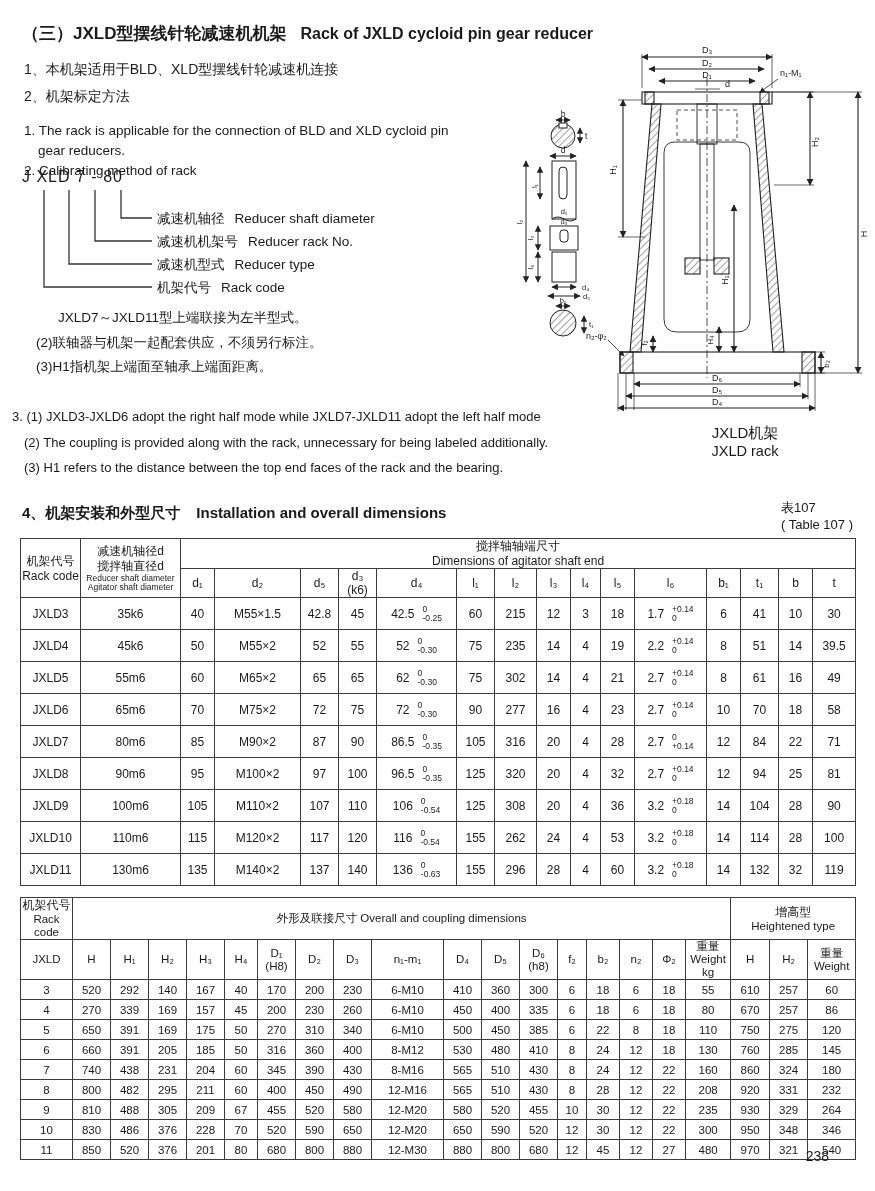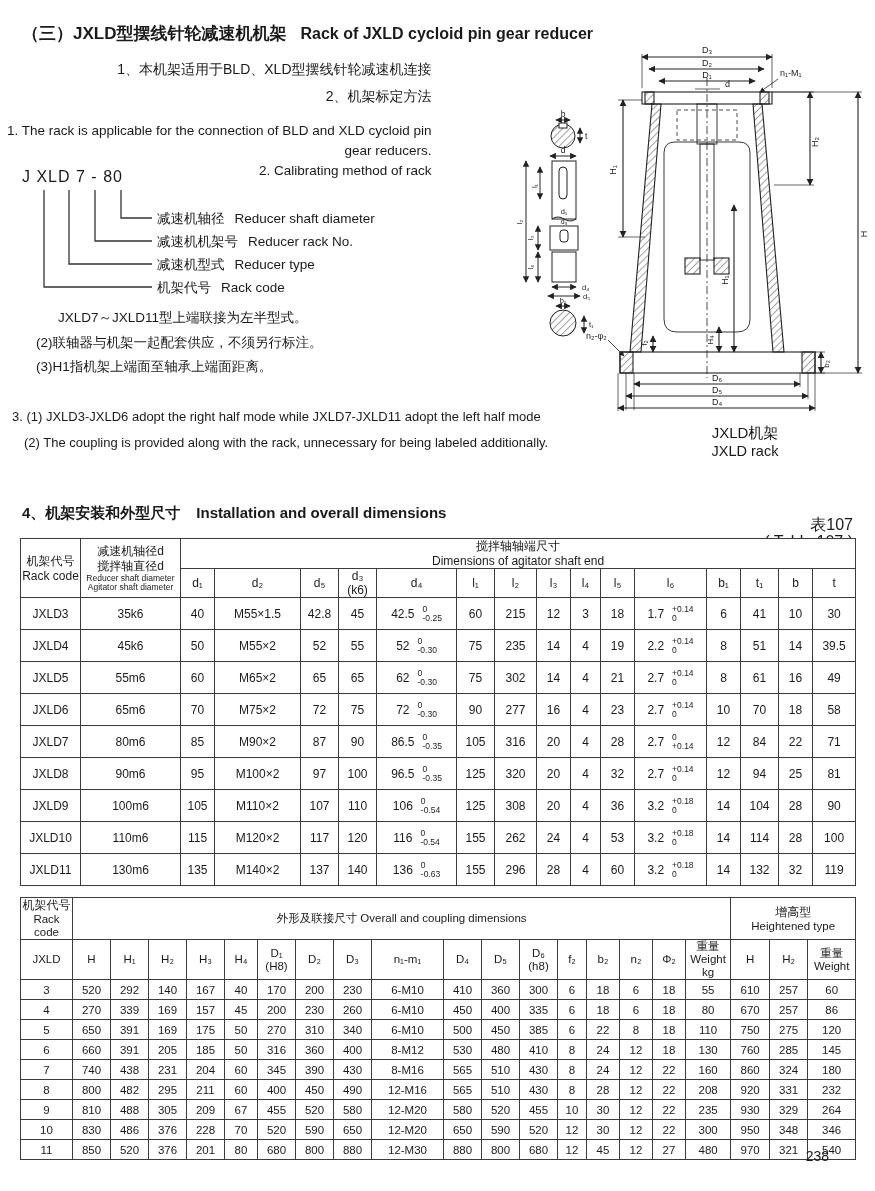--- a/index.html
+++ b/index.html
@@ -3,21 +3,21 @@
 <meta charset="utf-8">
 <style>
   html,body{margin:0;padding:0;background:#fff;}
   body{width:875px;height:1191px;position:relative;overflow:hidden;
        font-family:"Liberation Sans","DejaVu Sans",sans-serif;color:#1a1a1a;}
   .abs{position:absolute;}
   
   .title{top:22px;left:22px;font-weight:bold;font-size:17px;white-space:nowrap;}
   .title .en{font-size:16px;margin-left:14px;}
   
-  .intro{top:56px;left:7px;text-align:right;}
+  .intro{top:56px;left:24px;}
   .intro .zh{font-size:14px;line-height:27px;}
   .intro .en{font-size:13.5px;line-height:20px;margin-top:11px;}
   .intro .en .cont{padding-left:14px;}
   
   .desig{top:168px;left:22px;width:470px;height:140px;}
   .desig .code{font-size:16px;letter-spacing:1px;}
   .desig svg{position:absolute;left:0;top:22px;}
   .desig .lbl{position:absolute;left:135px;font-size:13.5px;white-space:nowrap;}
   .desig .lbl .en{margin-left:10px;}
   
@@ -28,21 +28,21 @@
   .notes-en .i1{padding-left:30px;}
   .notes-en .i2{padding-left:12px;margin-top:6px;}
   
   .drawing{left:512px;top:30px;}
   .dcaption{left:660px;top:424px;width:170px;text-align:center;}
   .dcaption .zh{font-size:15px;}
   .dcaption .en{font-size:14.5px;}
   
   .sec4{top:504px;left:22px;font-size:15px;font-weight:bold;white-space:nowrap;}
   .sec4 .en{margin-left:16px;}
-  .tabref{top:516px;right:22px;font-size:16px;text-align:right;line-height:17px;font-weight:normal;}
+  .tabref{top:499px;right:22px;font-size:13px;text-align:left;line-height:17px;font-weight:normal;}
   
   .tables{top:538px;left:20px;width:835px;}
   table{border-collapse:collapse;table-layout:fixed;width:835px;background:#fff;}
   th,td{border:1px solid #3c3c3c;text-align:center;vertical-align:middle;padding:0;
         font-weight:normal;overflow:hidden;}
   #table1{margin-bottom:11px;}
   #table1 th{font-size:12px;line-height:14px;white-space:pre-line;}
   #table1 td{font-size:12px;height:31px;}
   #table2 th{font-size:11.5px;line-height:13px;white-space:pre-line;}
   #table2 td{font-size:11.5px;height:19px;}
@@ -89,20 +89,21 @@
 </div>
 
 <div class="abs notes-zh">
   <div class="i1">JXLD7～JXLD11型上端联接为左半型式。</div>
   <div class="i2">(2)联轴器与机架一起配套供应，不须另行标注。</div>
   <div class="i2">(3)H1指机架上端面至轴承上端面距离。</div>
 </div>
 <div class="abs notes-en">
   <div>3. (1) JXLD3-JXLD6 adopt the right half mode while JXLD7-JXLD11 adopt the left half mode</div>
   <div class="i2">(2) The coupling is provided along with the rack, unnecessary for being labeled additionally.</div>
+  <div class="i2">(3) H1 refers to the distance between the top end faces of the rack and the bearing.</div>
 </div>
 
 <div class="abs drawing">
 <svg width="363" height="395" viewBox="0 0 363 395">
   <defs>
     <pattern id="hh" width="5" height="5" patternUnits="userSpaceOnUse" patternTransform="rotate(45)">
       <line x1="0" y1="0" x2="0" y2="5" stroke="#444" stroke-width="1"></line>
     </pattern>
     <marker id="ar" viewBox="0 0 10 10" refX="9" refY="5" markerWidth="6.5" markerHeight="6.5" orient="auto-start-reverse">
       <path d="M0,0L10,5L0,10z" fill="#222"></path>

